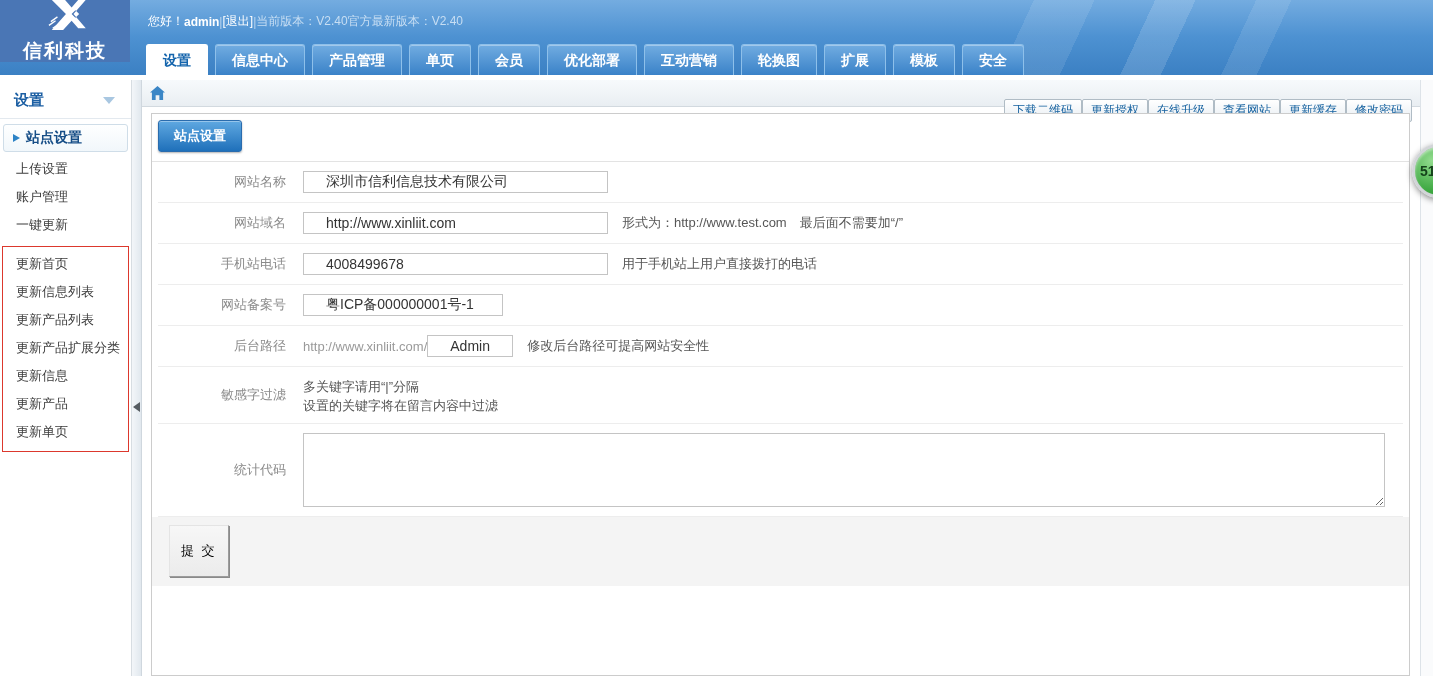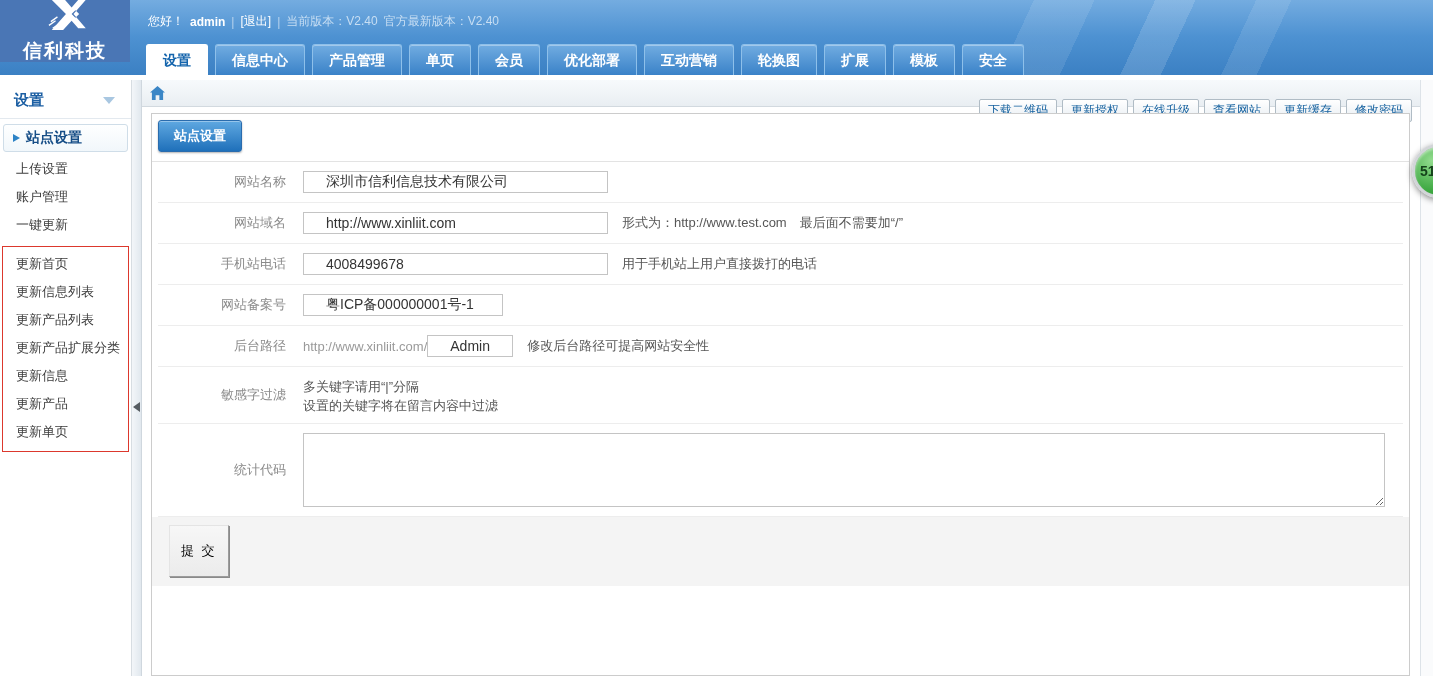--- a/index.html
+++ b/index.html
@@ -9,39 +9,39 @@
   
   .header { position:absolute; left:0; top:0; width:1433px; height:75px;
     background:linear-gradient(180deg,#74ace0 0%,#4e92d2 48%,#3b80c3 100%); }
   .streaks { position:absolute; right:30px; top:0; width:470px; height:75px; pointer-events:none;
     background:linear-gradient(115deg, transparent 20%, rgba(255,255,255,.10) 20%, rgba(255,255,255,.10) 32%,
       transparent 32%, transparent 44%, rgba(255,255,255,.14) 44%, rgba(255,255,255,.14) 52%,
       transparent 52%, transparent 64%, rgba(255,255,255,.10) 64%, rgba(255,255,255,.10) 71%, transparent 71%); }
   .logo { position:absolute; left:0; top:0; width:130px; height:62px; background:#4a76b5;
     display:flex; flex-direction:column; align-items:center; justify-content:center; gap:2px;text-align:right; }
   .logo-text { color:#fff; font-size:19px; font-weight:bold; letter-spacing:2px; }
-  .account { position:absolute; left:148px; top:13px; color:#fff; font-size:12px; display:flex; align-items:center; gap:6px; }
+  .account { position:absolute; left:148px; top:13px; color:#fff; font-size:12px; display:flex; align-items:center; }
   .account .bold { font-weight:bold; }
   .account .sep { color:rgba(255,255,255,.55); }
   .account .ver { color:#c7def3; }
   .account a { color:#fff; text-decoration:none; cursor:pointer; }
 
   .tabs { position:absolute; left:146px; bottom:0; display:flex; gap:7px; align-items:flex-end; }
   .tab { height:31px; line-height:30px; padding:0 16px; cursor:pointer; white-space:nowrap;
     background:linear-gradient(180deg,#71ace1,#3a82c8); border:1px solid #8ec0ea; border-bottom:none;
     border-radius:3px 3px 0 0; color:#fff; font-size:14px; font-weight:bold;
     box-shadow:inset 0 1px 0 rgba(255,255,255,.35); }
   .tab.active { background:#fff; color:#1565ad; border-color:#fff; height:31px; box-shadow:none; }
 
   
   .toolbar { position:absolute; left:142px; top:80px; width:1278px; height:27px;
     background:linear-gradient(#f7fafc,#e9eef2); border-bottom:1px solid #d2d9df;
     display:flex; align-items:center; }
   .home { margin-left:8px; display:flex; align-items:center; cursor:pointer; }
-  .tool-buttons { margin-left:auto; display:flex; gap:5px; padding-right:8px;margin-top:34px; }
+  .tool-buttons { margin-left:auto; display:flex; padding-right:8px;margin-top:34px; }
   .tool-btn { font-size:12px; color:#15619f; cursor:pointer; white-space:nowrap;
     background:linear-gradient(#ffffff,#e7edf2); border:1px solid #b0bcc5; border-radius:2px; padding:2px 8px; }
 
   
   .sidebar { position:absolute; left:0; top:80px; width:131px; height:596px; background:#fff; }
   .side-header { padding:11px 12px 8px 14px; display:flex; align-items:center; border-bottom:1px solid #e3e9ef; }
   .side-title { color:#1c5fa3; font-weight:bold; font-size:15px; }
   .caret { margin-left:auto; margin-right:4px; width:0; height:0; cursor:pointer;
     border-left:6px solid transparent; border-right:6px solid transparent; border-top:7px solid #a9c7e1; }
   .side-item { padding:5px 0 5px 16px; font-size:13px; color:#3c3c3c; cursor:pointer; display:flex; align-items:center; }

